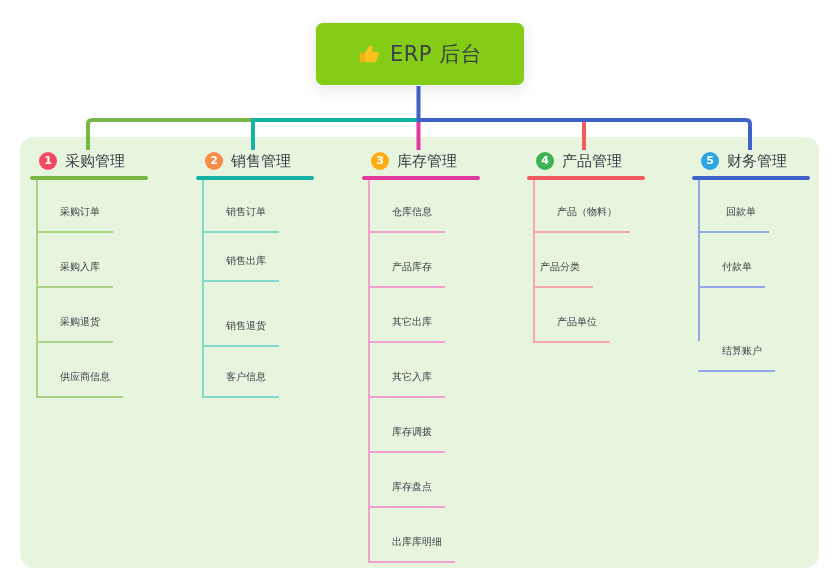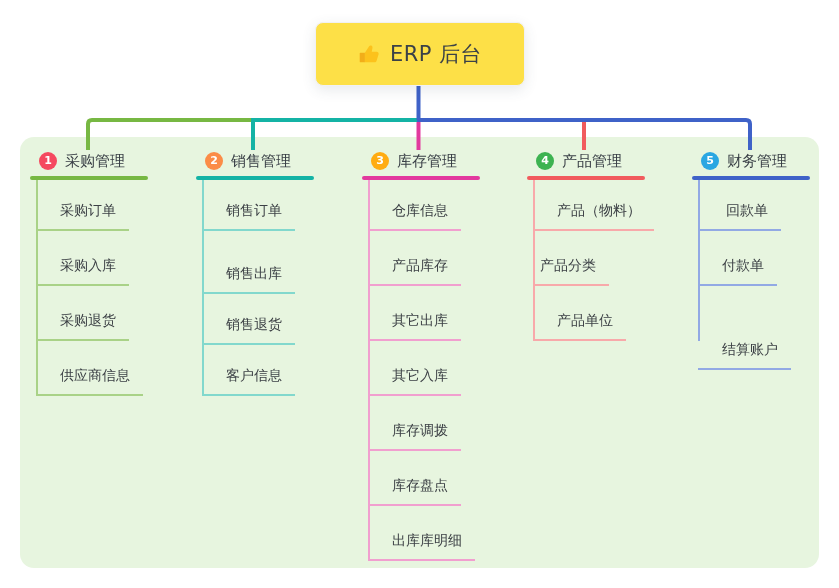--- a/index.html
+++ b/index.html
@@ -5,21 +5,21 @@
   html,body{margin:0;padding:0;}
   body{
     width:839px;height:588px;position:relative;overflow:hidden;
     background:#ffffff;
     font-family:"DejaVu Sans","Liberation Sans",sans-serif;
     color:#3b4147;
   }
   
   .root-card{
     position:absolute;left:315px;top:22px;width:208px;height:62px;
-    background:#fde047;border:1px solid #f1f1f3;border-radius:8px;
+    background:#84cc16;border:1px solid #f1f1f3;border-radius:8px;
     box-shadow:0 4px 14px rgba(60,70,90,.12);
     display:flex;align-items:center;justify-content:center;gap:9px;
     z-index:3;
   }
   .root-card .title{font-size:21px;color:#3b4147;letter-spacing:.5px;}
   .root-card svg{display:block;}
   
   .connectors{position:absolute;left:0;top:0;width:839px;height:160px;z-index:2;pointer-events:none;}
   .connectors path{fill:none;stroke-width:4px;}
   
@@ -38,21 +38,21 @@
   }
   .btitle{font-size:15px;color:#383e45;white-space:nowrap;}
   .bline{position:absolute;left:0;top:28px;width:118px;height:4px;border-radius:2px;background:#999;}
   .spine{position:absolute;left:6px;top:180px;width:2px;background:#bbb;}
   .item{
     position:absolute;left:6px;
     padding:0 13px 9px 24px;
     border-bottom:2px solid #ccc;
     white-space:nowrap;
   }
-  .item span{font-size:14px;line-height:20px;color:#3c4045;}
+  .item span{font-size:10px;line-height:20px;color:#3c4045;}
 </style>
 </head>
 <body>
 
 <div class="panel"></div>
 
 <div class="root-card">
   <span>
     <svg width="23" height="23" viewBox="0 0 24 24">
       <path fill="#fcc21c" d="M7.2 10.2 11.6 3.4c.5-.8 1.5-1.1 2.3-.7.9.4 1.4 1.4 1.2 2.4L14.3 9h5.2c1.4 0 2.4 1.4 2 2.7l-2.1 6.8c-.3 1-1.2 1.6-2.2 1.6H7.2z"></path>
@@ -88,21 +88,21 @@
 <div class="branch" style="left:196px;">
   <div class="bhead">
     <div class="bhead-row">
       <span class="badge" style="background: rgb(251, 140, 71);">2</span>
       <span class="btitle">销售管理</span>
     </div>
     <div class="bline" style="background: rgb(20, 179, 165);"></div>
   </div>
   <div class="spine" style="height: 216px; background: rgb(130, 216, 205);"></div>
   <div class="item" style="top: 200px; border-bottom-color: rgb(130, 216, 205);"><span>销售订单</span></div>
-  <div class="item" style="top: 263px; border-bottom-color: rgb(130, 216, 205);"><span>销售出库</span></div>
+  <div class="item" style="top: 249px; border-bottom-color: rgb(130, 216, 205);"><span>销售出库</span></div>
   <div class="item" style="top: 314px; border-bottom-color: rgb(130, 216, 205);"><span>销售退货</span></div>
   <div class="item" style="top: 365px; border-bottom-color: rgb(130, 216, 205);"><span>客户信息</span></div>
 </div>
 
 <div class="branch" style="left:362px;">
   <div class="bhead">
     <div class="bhead-row">
       <span class="badge" style="background: rgb(255, 172, 18);">3</span>
       <span class="btitle">库存管理</span>
     </div>

